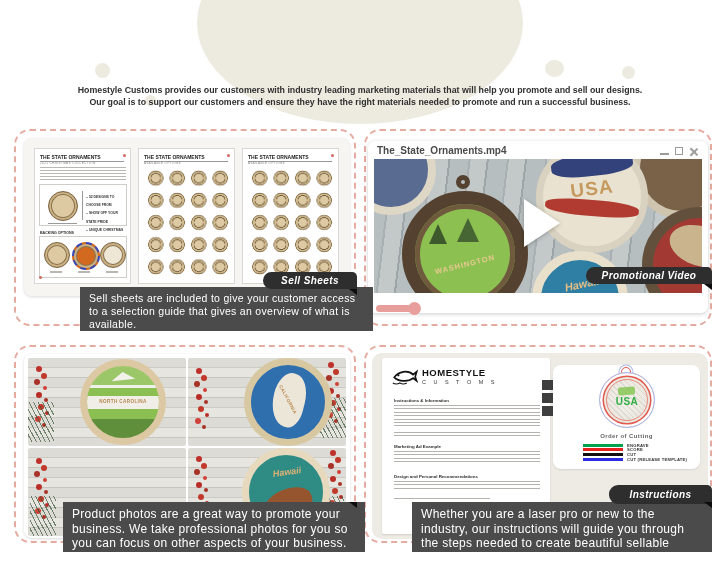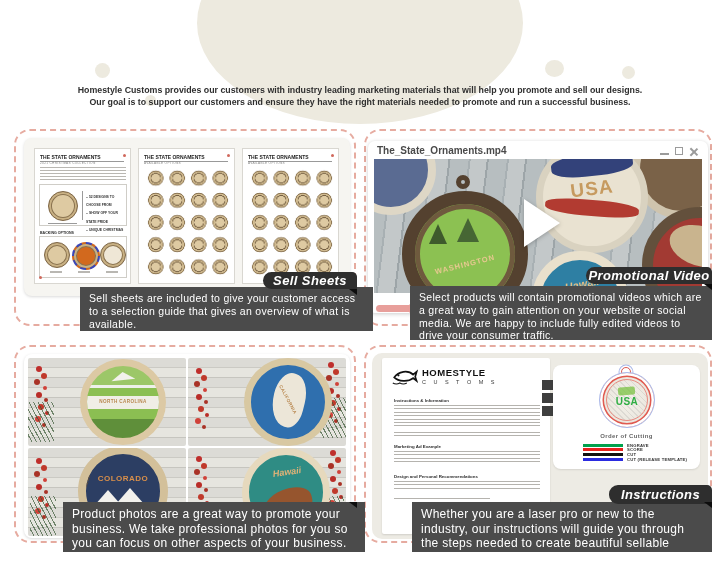--- a/index.html
+++ b/index.html
@@ -8,21 +8,21 @@
   .abs{position:absolute;}
   .blob{position:absolute;background:#edeadf;border-radius:50%;}
   
   .title{position:absolute;left:0;top:46px;width:720px;text-align:center;
          font-size:23px;font-weight:800;color:#484848;letter-spacing:-.3px;}
   .subtitle{position:absolute;left:0;top:84px;width:720px;text-align:center;
          font-size:8.8px;font-weight:700;color:#2f2f2f;line-height:1.4;}
   
   .quad{position:absolute;border:2px dashed #e6aba0;border-radius:16px;box-sizing:border-box;}
   .badge{position:absolute;background:#2e2e2e;color:#fff;display:flex;align-items:center;
-         justify-content:center;font-style:italic;font-weight:bold;font-size:13px;
+         justify-content:center;font-style:italic;font-weight:bold;font-size:10px;
          letter-spacing:.4px;border-radius:9px 5px 0 9px;z-index:7;}
   .fold{position:absolute;width:0;height:0;border-top:6px solid #0d0d0d;
         border-left:8px solid transparent;z-index:7;}
   .cap{position:absolute;background:#4b4b4b;color:#fff;font-size:10.5px;line-height:1.22;
        letter-spacing:.3px;padding:5px 9px;box-sizing:border-box;z-index:6;}
   .cap2{font-size:12px;}
   
   .card1{position:absolute;left:8px;top:7px;width:326px;height:158px;background:#f6f5f1;
          border-radius:8px;box-shadow:0 1px 3px rgba(0,0,0,.15);}
   .sheet{position:absolute;top:10px;width:97px;height:136px;background:#fff;
@@ -209,21 +209,20 @@
         <div class="abs" style="left:0;top:52px;width:94px;text-align:center;font-size:9px;font-weight:bold;color:#e0c08c;letter-spacing:1.5px;">TEXAS</div>
       </div>
       <div class="playtri"></div>
     </div>
     <div class="progress">
       <span class="knob"></span>
     </div>
   </div>
   <div class="badge" style="left:586px;top:267px;width:126px;height:17px;">Promotional Video</div>
   <div class="fold" style="left:704px;top:284px;"></div>
-  <div class="cap" style="left:410px;top:286px;width:302px;height:54px;">Select products will contain promotional videos which are a great way to gain attention on your website or social media. We are happy to include fully edited videos to drive your consumer traffic.</div>
 
   <div class="quad" style="left:14px;top:345px;width:342px;height:198px;">
     <div class="card3">
 
       <div class="photo" style="left:4px;top:4px;">
         <div class="berries" style="left:8px;top:8px;"></div>
         <div class="pine" style="left:0;top:44px;"></div>
         <div class="orn" style="left:52px;top:1px;width:86px;height:86px;border:7px solid #dcc9a4;background:linear-gradient(180deg,#9cc768 0 26%,#eef0ea 26% 30%,#8bbf52 30% 74%,#5f8f3a 74% 100%);">
           <div class="abs" style="left:24px;top:6px;width:0;height:0;border-left:12px solid transparent;border-right:12px solid transparent;border-bottom:8px solid #f2f1ec;transform:rotate(-6deg);"></div>
           <div class="abs" style="left:0;top:30px;width:72px;height:13px;background:#f0eee6;"></div>
@@ -237,27 +236,20 @@
         <div class="pine" style="right:0;top:40px;"></div>
         <div class="orn" style="left:56px;top:0px;width:88px;height:88px;border:7px solid #d8c8a2;background:#2f6fae;">
           <div class="abs" style="left:22px;top:8px;width:32px;height:54px;background:#ece6d8;border-radius:48% 52% 40% 60%;transform:rotate(14deg);"></div>
           <div class="abs" style="left:6px;top:32px;width:62px;text-align:center;font-size:4.6px;font-weight:bold;color:#b8874f;letter-spacing:.4px;transform:rotate(62deg);">CALIFORNIA</div>
         </div>
       </div>
 
       <div class="photo" style="left:4px;top:94px;">
         <div class="berries" style="left:8px;top:10px;"></div>
         <div class="pine" style="left:2px;bottom:0;"></div>
-        <div class="orn" style="left:50px;top:-2px;width:90px;height:90px;border:8px solid #d3c09a;background:#2c3e63;">
-          <div class="abs" style="left:-6px;top:24px;font-size:6px;font-weight:bold;color:#6b5236;transform:rotate(-72deg);">5280</div>
-          <div class="abs" style="left:0;top:20px;width:74px;text-align:center;font-size:8px;font-weight:800;color:#d98f4a;letter-spacing:.5px;">COLORADO</div>
-          <div class="mtn" style="left:8px;top:36px;"></div>
-          <div class="mtn" style="left:30px;top:34px;"></div>
-          <div class="abs" style="left:6px;top:56px;width:62px;height:3px;background:#f2f1ec;"></div>
-        </div>
       </div>
 
       <div class="photo" style="left:164px;top:94px;">
         <div class="berries" style="left:8px;top:8px;"></div>
         <div class="berries" style="right:10px;top:2px;"></div>
         <div class="pine" style="right:2px;bottom:0;"></div>
         <div class="orn" style="left:54px;top:0px;width:88px;height:88px;border:7px solid #e6d9bd;background:#2f8c84;">
           <div class="abs" style="left:14px;top:34px;width:50px;height:32px;background:#96552e;border-radius:60% 40% 55% 45%;transform:rotate(-14deg);"></div>
           <div class="abs" style="left:8px;top:12px;width:60px;text-align:center;font-size:9px;font-weight:bold;font-style:italic;color:#e0b277;transform:rotate(-8deg);">Hawaii</div>
         </div>

